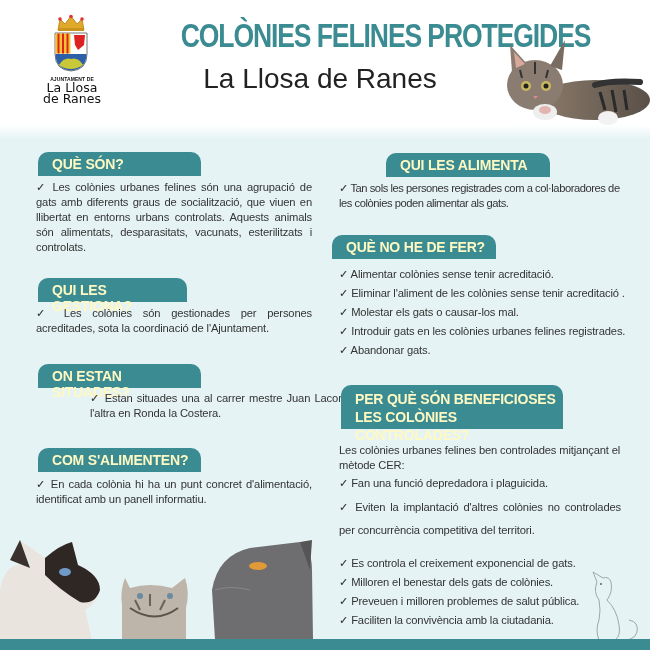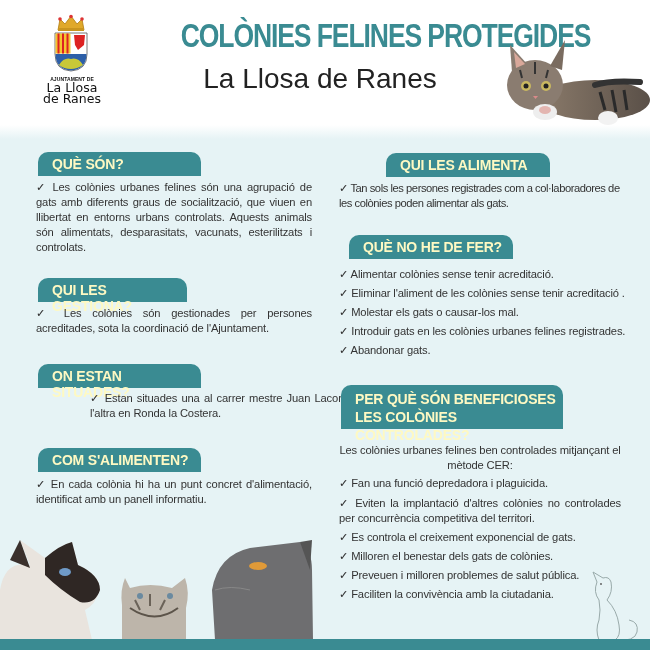--- a/index.html
+++ b/index.html
@@ -49,21 +49,21 @@
     padding: 4px 0 0 14px; height: 24px;
     letter-spacing: -0.2px;
   }
   .section-head.two { height: 44px; line-height: 18px; padding-top: 5px; }
   .body-text {
     position: absolute; font-size: 11.2px; line-height: 15px; color: #333;
     text-align: justify; letter-spacing: -0.15px;
   }
   .list { position: absolute; font-size: 11.2px; color: #333; letter-spacing: -0.15px; }
   .list .li { line-height: 19px; }
-  .list .li.wrap { line-height: 15px; margin: 3px 0 2px; text-align: justify; }
+  .list .li.wrap { line-height: 23px; margin: 3px 0 12px; text-align: justify; }
 
   .cats { position: absolute; left: 0; top: 530px; width: 320px; height: 110px; }
   .footer-bar { position: absolute; left: 0; top: 639px; width: 650px; height: 11px; background: #3a8b92; }
   .outline-cat { position: absolute; left: 585px; top: 570px; width: 60px; height: 75px; }
 </style>
 </head>
 <body>
 
 <div class="header"></div>
 <div class="header-fade"></div>
@@ -129,34 +129,34 @@
 
 <div class="section-head" style="left:38px; top:364px; width:163px;">ON ESTAN SITUADES?</div>
 <div class="body-text" style="left:48px; top:391px; width:276px;margin-left:42px;">✓ Estan situades una al carrer mestre Juan Lacomba i l'altra en Ronda la Costera.</div>
 
 <div class="section-head" style="left:38px; top:448px; width:163px;">COM S'ALIMENTEN?</div>
 <div class="body-text" style="left:36px; top:477px; width:276px;">✓ En cada colònia hi ha un punt concret d'alimentació, identificat amb un panell informatiu.</div>
 
 <div class="section-head" style="left:341px; top:153px; width:164px;margin-left:45px;">QUI LES ALIMENTA</div>
 <div class="body-text" style="left:339px; top:181px; width:282px; text-align:left; letter-spacing:-0.45px;">✓ Tan sols les persones registrades com a col·laboradores de les colònies poden alimentar als gats.</div>
 
-<div class="section-head" style="left:349px; top:235px; width:164px;">QUÈ NO HE DE FER?</div>
+<div class="section-head" style="left:332px; top:235px; width:164px;">QUÈ NO HE DE FER?</div>
 <div class="list" style="left:339px; top:265px; width:300px;">
   <div class="li">✓ Alimentar colònies sense tenir acreditació.</div>
   <div class="li">✓ Eliminar l'aliment de les colònies sense tenir acreditació .</div>
   <div class="li">✓ Molestar els gats o causar-los mal.</div>
   <div class="li">✓ Introduir gats en les colònies urbanes felines registrades.</div>
   <div class="li">✓ Abandonar gats.</div>
 </div>
 
 <div class="section-head two" style="left:341px; top:385px; width:222px;">
   <div>PER QUÈ SÓN BENEFICIOSES</div>
   <div>LES COLÒNIES CONTROLADES?</div>
 </div>
-<div class="body-text" style="left:339px; top:443px; width:282px; text-align:center;">Les colònies urbanes felines ben controlades mitjançant el mètode CER:</div>
+<div class="body-text" style="left:339px; top:443px; width:282px; text-align:left;">Les colònies urbanes felines ben controlades mitjançant el mètode CER:</div>
 <div class="list" style="left:339px; top:474px; width:282px;">
   <div class="li">✓ Fan una funció depredadora i plaguicida.</div>
   <div class="li wrap">✓ Eviten la implantació d'altres colònies no controlades per concurrència competitiva del territori.</div>
   <div class="li">✓ Es controla el creixement exponencial de gats.</div>
   <div class="li">✓ Milloren el benestar dels gats de colònies.</div>
   <div class="li">✓ Preveuen i milloren problemes de salut pública.</div>
   <div class="li">✓ Faciliten la convivència amb la ciutadania.</div>
 </div>
 
 <svg class="cats" viewBox="0 0 320 110">

